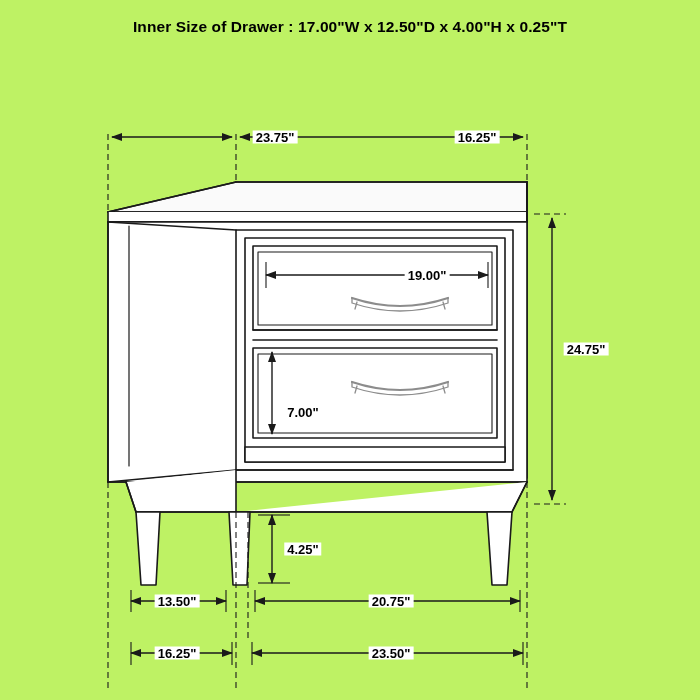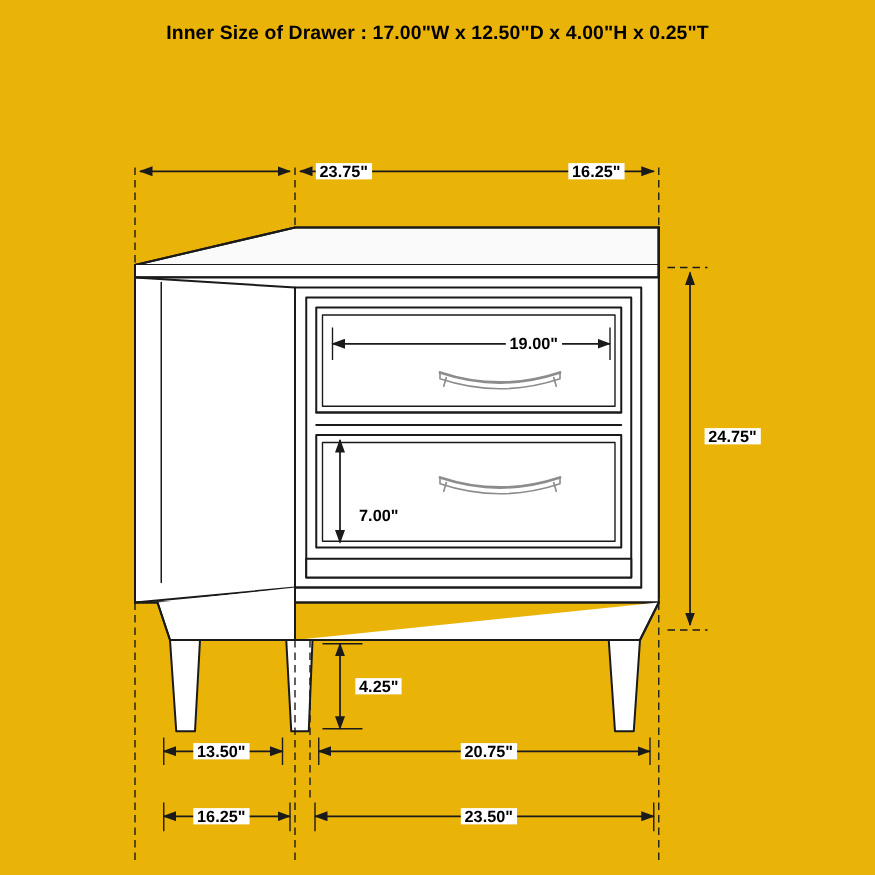--- a/index.html
+++ b/index.html
@@ -13,21 +13,21 @@
     height: 700px;
     position: relative;
     font-family: "Liberation Sans", sans-serif;
     color: #111111;
     overflow: hidden;
   }
   #stage {
     position: relative;
     width: 700px;
     height: 700px;
-    background: #eab308;
+    background: #bef264;
   }
   #title {
     position: absolute;
     top: 18px;
     left: 0;
     width: 700px;
     text-align: center;
     font-size: 15.5px;
     font-weight: bold;
     letter-spacing: 0.1px;

